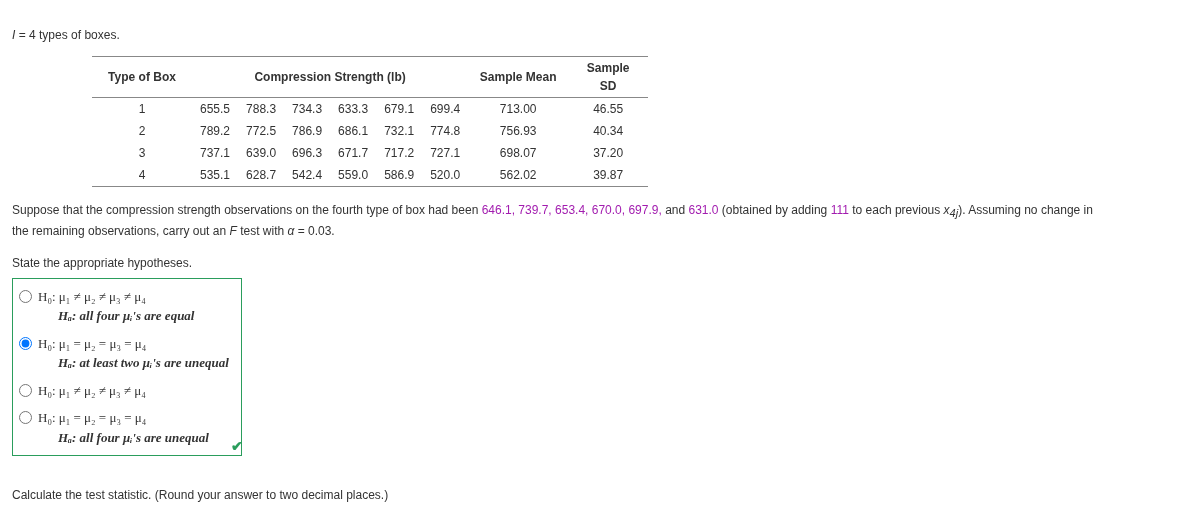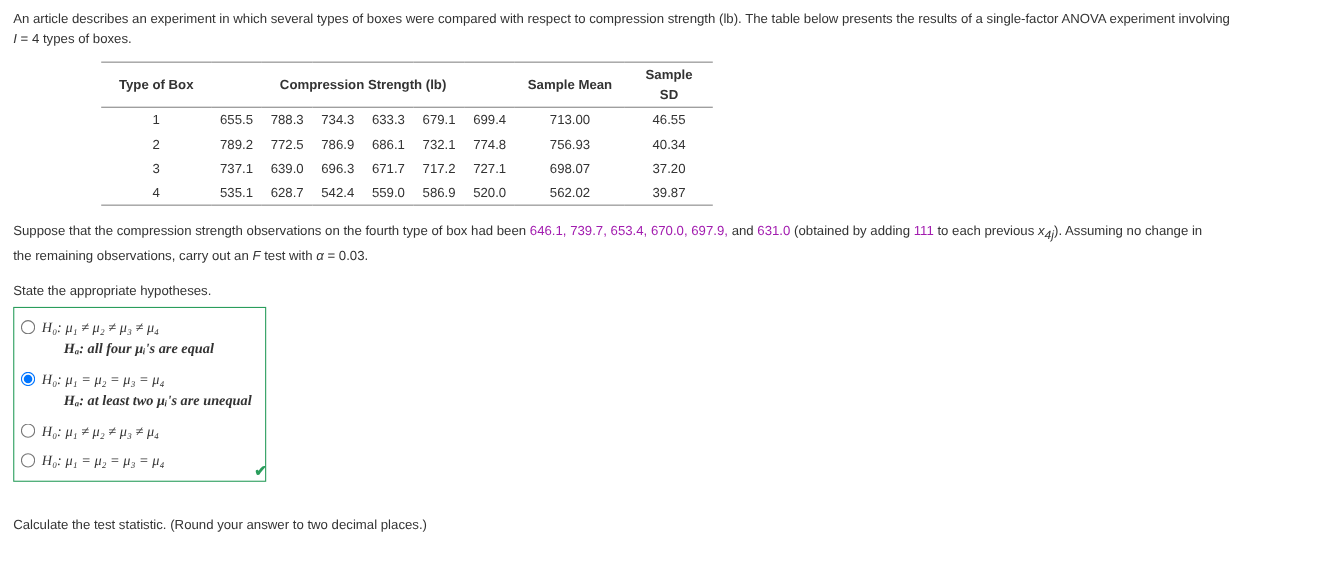--- a/index.html
+++ b/index.html
@@ -49,41 +49,41 @@
       position: relative;
       margin-bottom: 10px;
     }
     .opt-row {
       display: flex;
       align-items: flex-start;
       gap: 6px;
       padding: 4px 2px;
     }
     .opt-row input[type=radio] { margin-top: 3px; }
-    .math-line { font-style: italic; font-family: 'Times New Roman', serif; font-size: 13px; }
+    .math-line { font-family: 'Times New Roman', serif; font-size: 13px; }
     .sub-line { font-style: italic; font-family: 'Times New Roman', serif; font-size: 13px; margin-left: 20px; font-weight: bold; }
     .check-icon {
       position: absolute;
       right: -2px;
       bottom: -2px;
       color: #2a9d5c;
       font-size: 14px;
       font-weight: bold;
     }
     .calc-section { margin-top: 20px; }
     .calc-prompt { margin-bottom: 4px; }
     sub { font-size: 11px; font-style: italic; }
   </style>
 </head>
 <body>
 
 
 
 <div class="intro">
-  <span>An article describes an experiment in which several types of boxes were compared with respect to compression strength (lb). The table below presents the results of a single-factor ANOVA experiment involving</span><br>
+  <br>
   <em class="var">I</em><span> = 4 types of boxes.</span>
 </div>
 
 <table class="data-table">
   <thead>
     <tr>
       <th class="col-type">Type of Box</th>
       <th colspan="6">Compression Strength (lb)</th>
       <th class="col-mean">Sample Mean</th>
       <th class="col-sd">Sample SD</th>
@@ -162,20 +162,21 @@
   <div class="opt-row">
     <input type="radio" name="hyp" style="">
     <div>
       <div class="math-line">H₀: μ₁ ≠ μ₂ ≠ μ₃ ≠ μ₄</div>
     </div>
   </div>
   <div class="opt-row">
     <input type="radio" name="hyp" style="">
     <div>
       <div class="math-line">H₀: μ₁ = μ₂ = μ₃ = μ₄</div>
+      <div class="sub-line">Hₐ: all four μᵢ's are unequal</div>
     </div>
   </div>
   <span class="check-icon">✔</span>
 </div>
 
 <div class="calc-section">
   <div class="calc-prompt">Calculate the test statistic. (Round your answer to two decimal places.)</div>
 
 </div>
 

